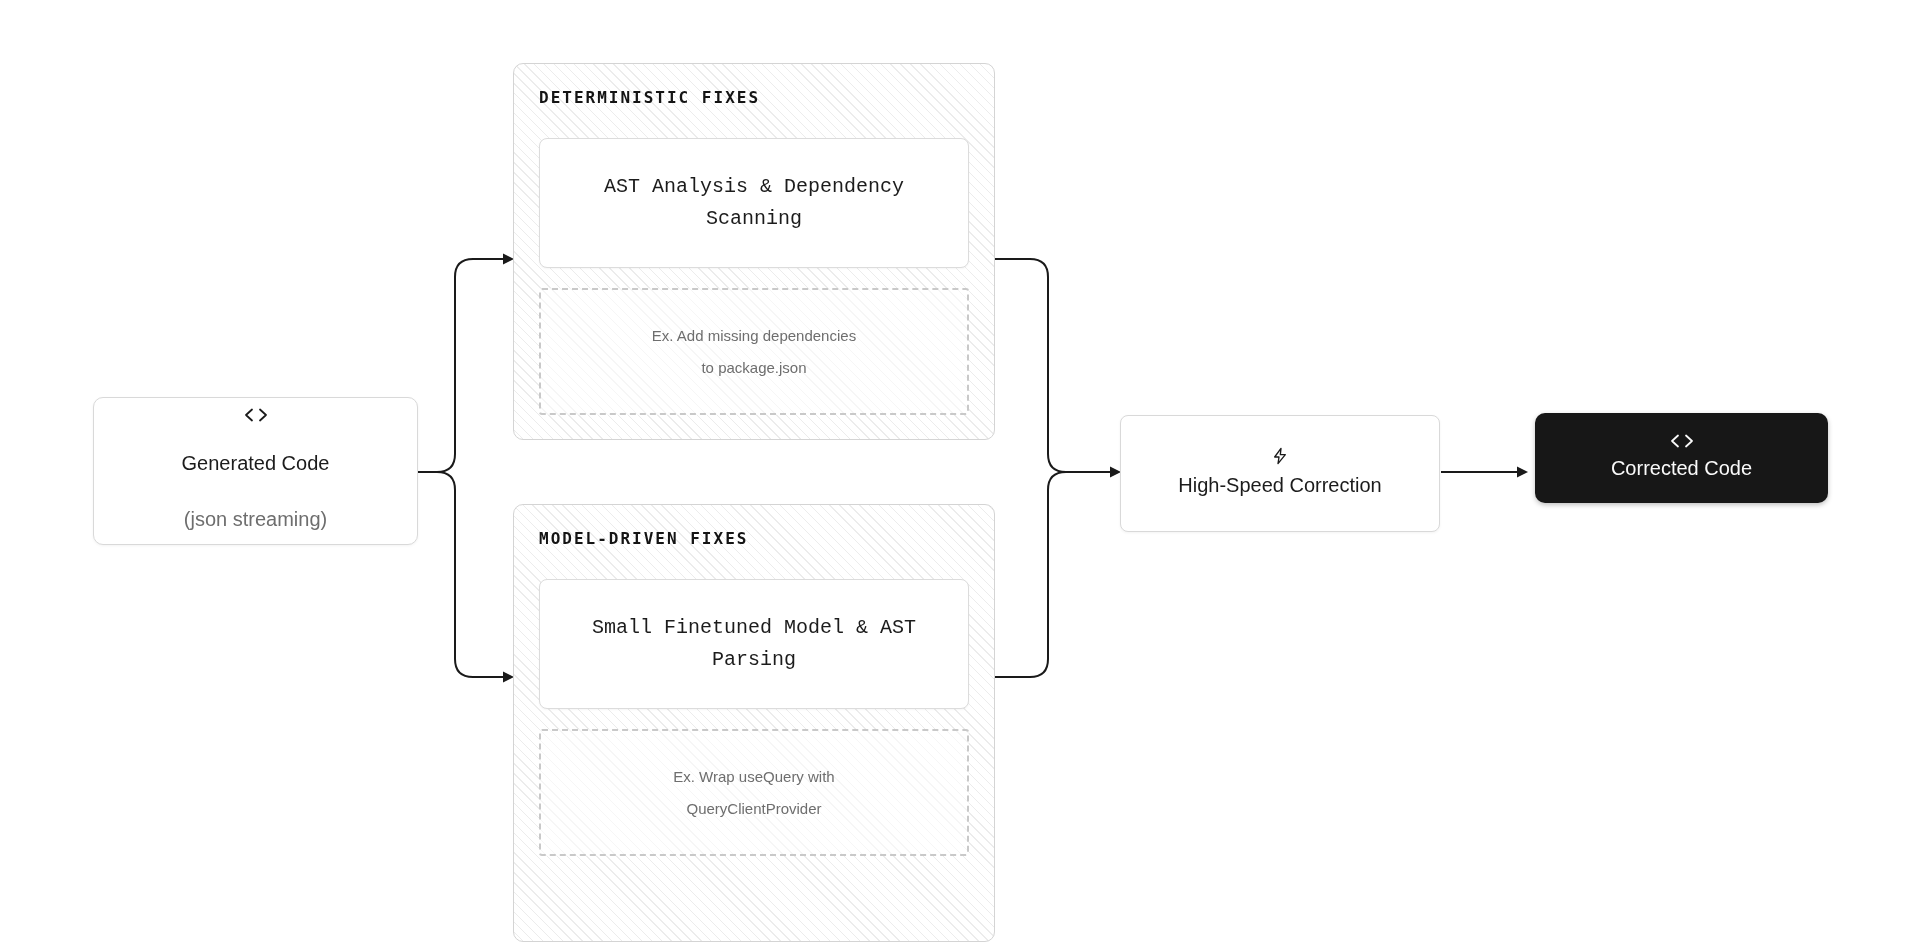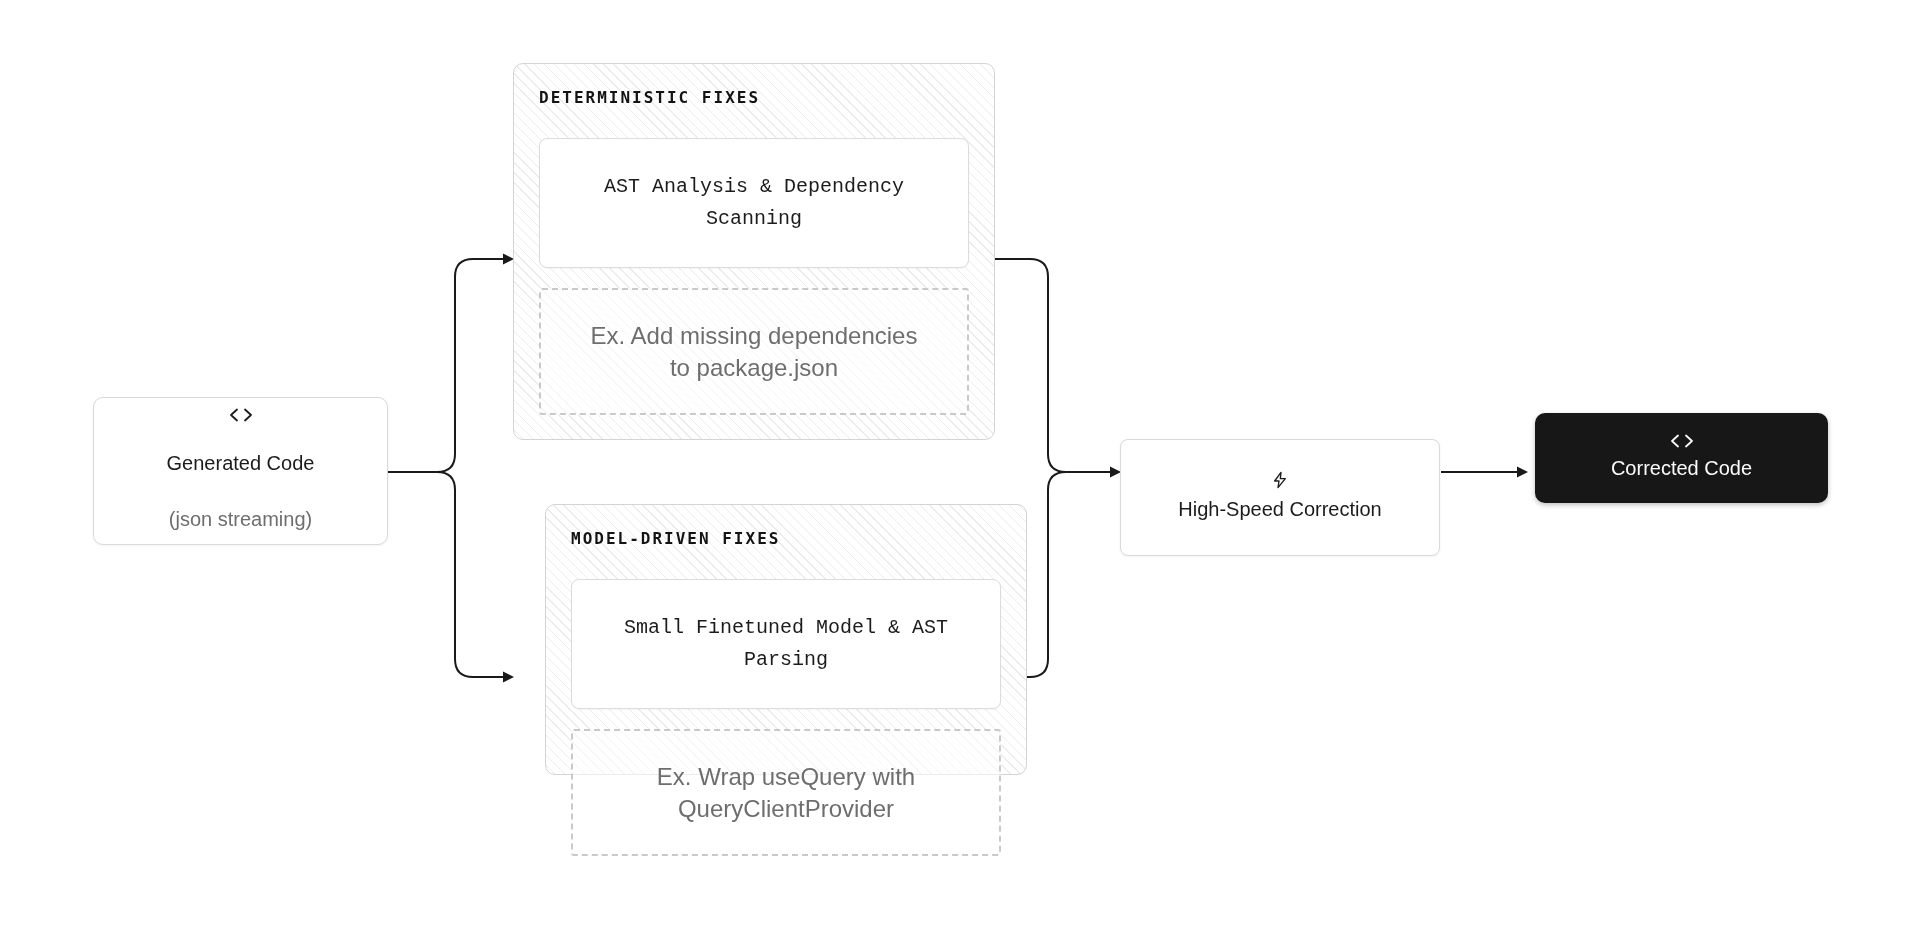--- a/index.html
+++ b/index.html
@@ -27,35 +27,34 @@
     text-align: center;
     box-sizing: border-box;
     gap: 5px;
     z-index: 2;
   }
   .node-title { font-size: 20px; line-height: 30px; color: #1c1c1c; }
   .node-sub   { font-size: 20px; line-height: 30px; color: #6e6e6e; }
   .node-icon  { display: flex; align-items: center; justify-content: center; color: #1a1a1a; }
 
   #node-generated {
-    left: 93px; top: 397px; width: 295px; height: 148px;
+    left: 93px; top: 397px; width: 325px; height: 148px;
     background: #ffffff;
     border: 1px solid #d9d9d9;
     border-radius: 10px;
     box-shadow: 0 1px 3px rgba(0,0,0,.05);
     gap: 26px;
   }
 
   #node-highspeed {
     left: 1120px; top: 415px; width: 320px; height: 117px;
     background: #ffffff;
     border: 1px solid #d9d9d9;
     border-radius: 8px;
     box-shadow: 0 1px 3px rgba(0,0,0,.05);
-    margin-top: 24px;
   }
 
   #node-corrected {
     left: 1535px; top: 413px; width: 293px; height: 90px;
     background: #171717;
     border-radius: 10px;
     box-shadow: 0 2px 5px rgba(0,0,0,.25);
     align-items: center;
   }
   #node-corrected .node-title { color: #fafafa; }
@@ -65,21 +64,21 @@
   .group {
     position: absolute; left: 513px; width: 482px;
     box-sizing: border-box;
     border: 1px solid #d4d4d4;
     border-radius: 10px;
     background: repeating-linear-gradient(45deg, #ffffff 0px, #ffffff 6px, #ececec 6px, #ececec 7px);
     padding: 24px 25px;
     z-index: 2;
   }
   #group-deterministic { top: 63px;  height: 377px; }
-  #group-model        { top: 504px; height: 271px; margin-left: 32px; }
+  #group-model        { top: 504px; height: 438px; }
 
   .group-label {
     font-family: "DejaVu Sans Mono", monospace;
     font-size: 16px; font-weight: 600;
     letter-spacing: 2px;
     color: #141414;
     line-height: 20px;
   }
 
   .step-box {
@@ -98,21 +97,21 @@
 
   .example-box {
     margin-top: 20px; height: 127px;
     box-sizing: border-box;
     border: 2px dashed #c9c9c9;
     border-radius: 3px;
     background: rgba(255,255,255,.55);
     display: flex; flex-direction: column;
     align-items: center; justify-content: center;
     text-align: center;
-    font-size: 24px; line-height: 32px; color: #6e6e6e;
+    font-size: 15px; line-height: 32px; color: #6e6e6e;
   }
 
   .line { display: block; }
 </style>
 </head>
 <body>
 
 <svg id="connectors" viewBox="0 0 1920 946" xmlns="http://www.w3.org/2000/svg">
   <g stroke="#1a1a1a" stroke-width="2" fill="none">
 

